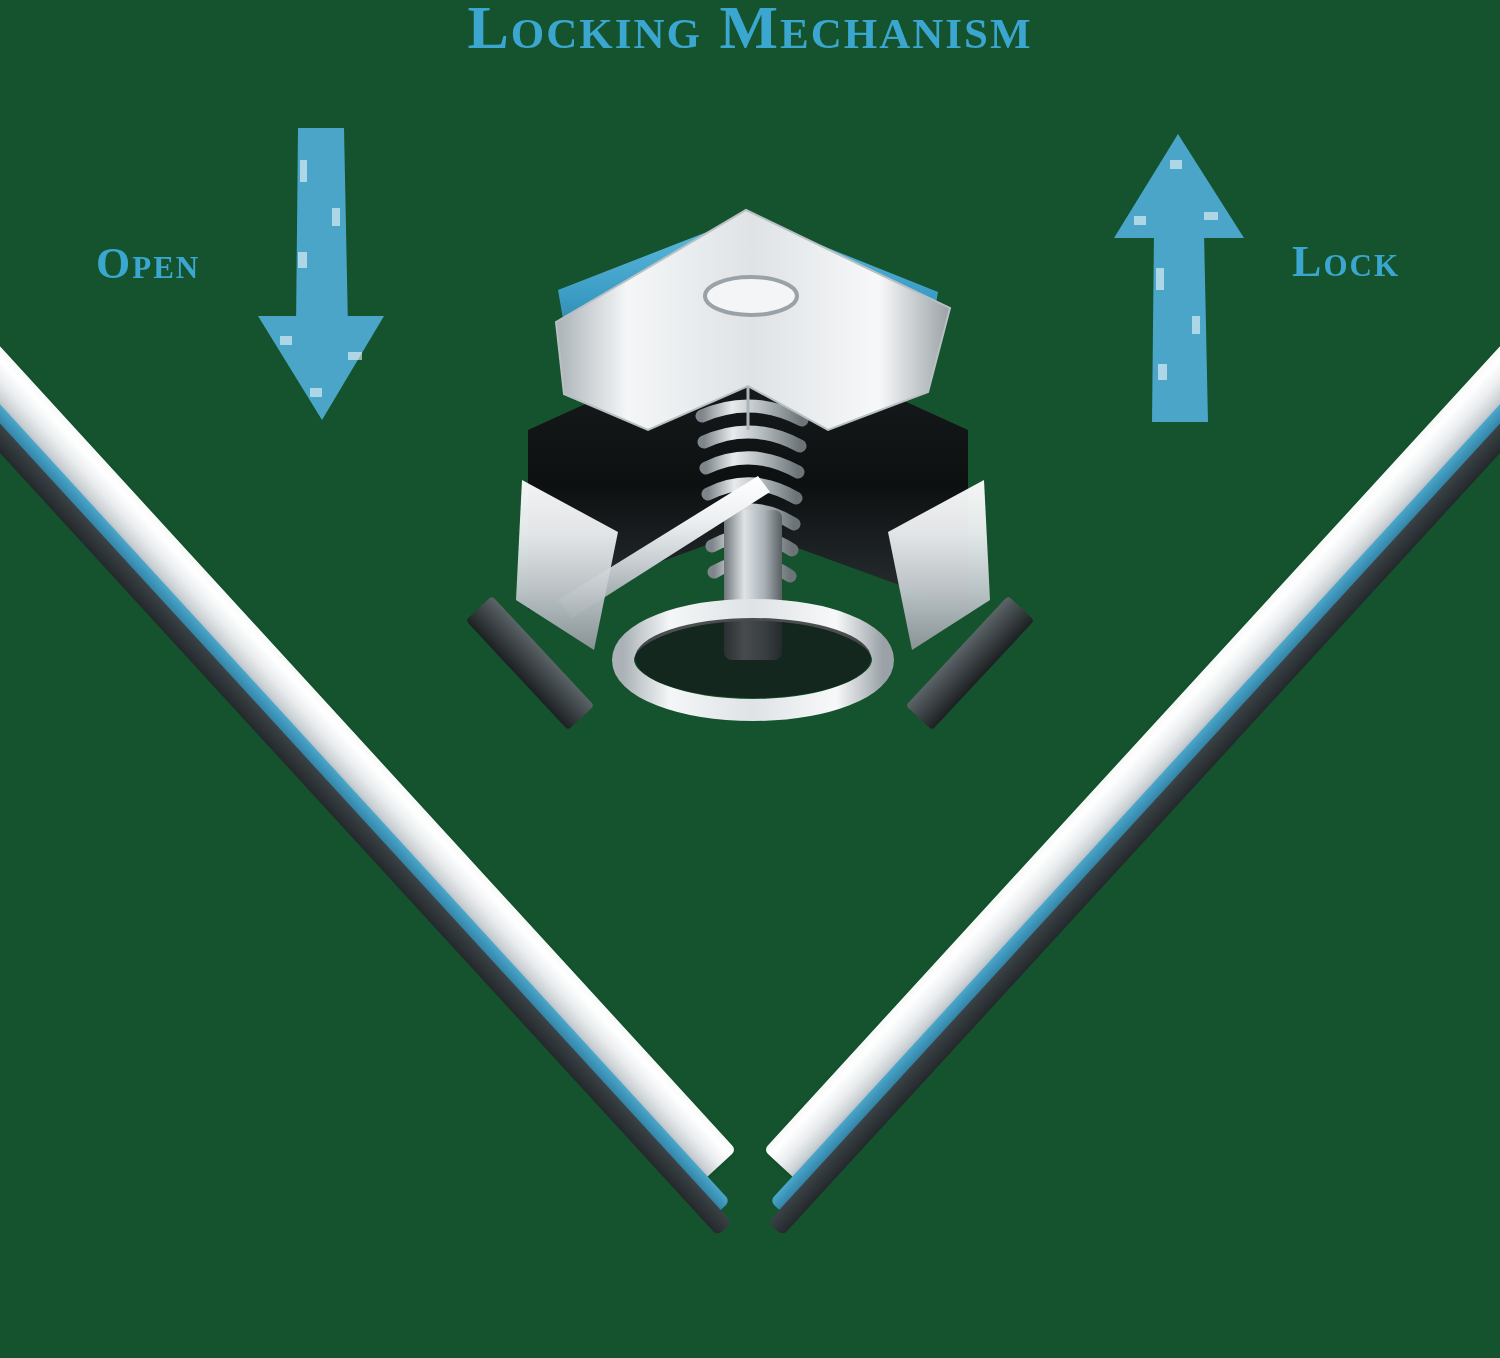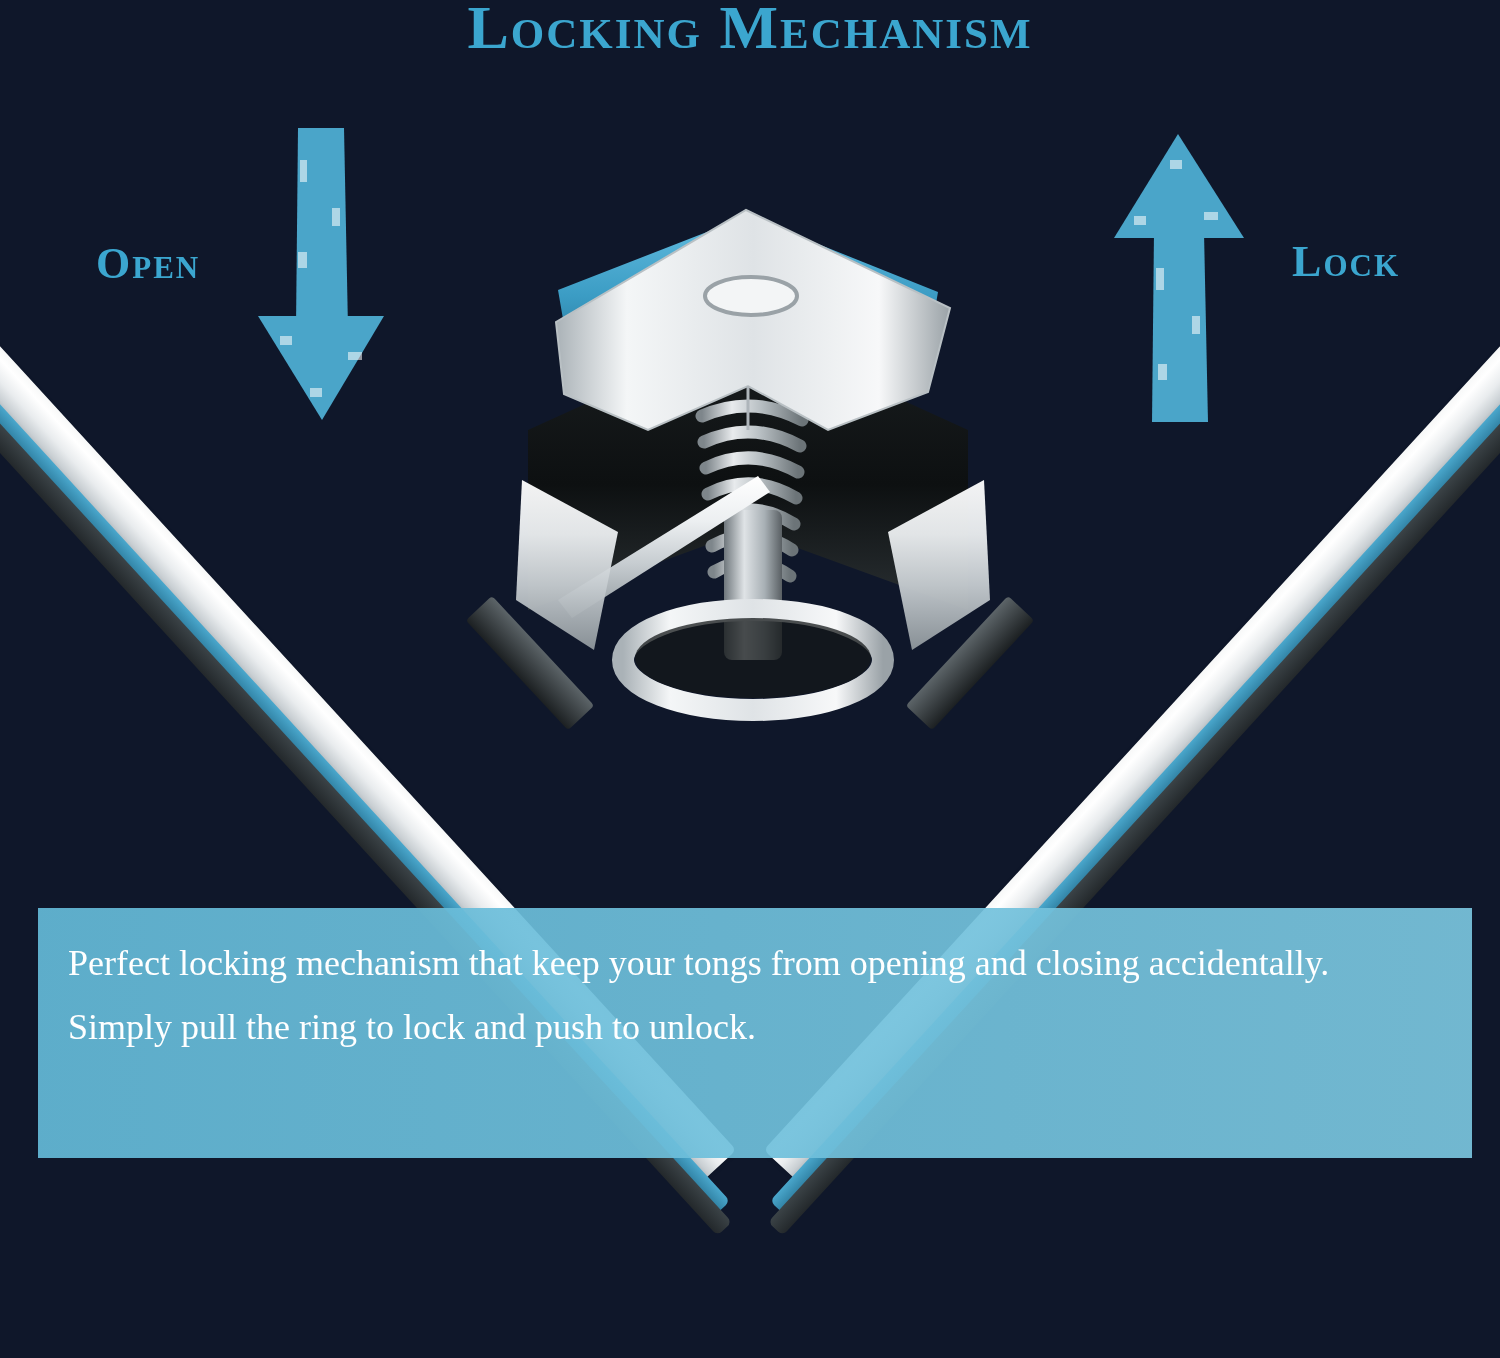--- a/index.html
+++ b/index.html
@@ -7,21 +7,21 @@
     padding: 0;
     background: #ffffff;
   }
   body {
     font-family: "Liberation Serif", serif;
   }
   #stage {
     position: relative;
     width: 1500px;
     height: 1358px;
-    background: #0f172a;
+    background: #14532d;
     overflow: hidden;
   }
 
   
   .title {
     position: absolute;
     top: -8px;
     left: 0;
     width: 1500px;
     text-align: center;
@@ -281,18 +281,14 @@
     <g fill="#ffffff" opacity="0.55">
       <rect x="62" y="148" width="8" height="22"></rect>
       <rect x="98" y="196" width="8" height="18"></rect>
       <rect x="64" y="244" width="9" height="16"></rect>
       <rect x="40" y="96" width="12" height="9"></rect>
       <rect x="110" y="92" width="14" height="8"></rect>
       <rect x="76" y="40" width="12" height="9"></rect>
     </g>
   </svg>
 
-  <div class="caption">
-    <p>Perfect locking mechanism that keep your tongs from opening and closing accidentally.</p>
-    <p>Simply pull the ring to lock and push to unlock.</p>
-  </div>
 
 </div>
 
 </body></html>

